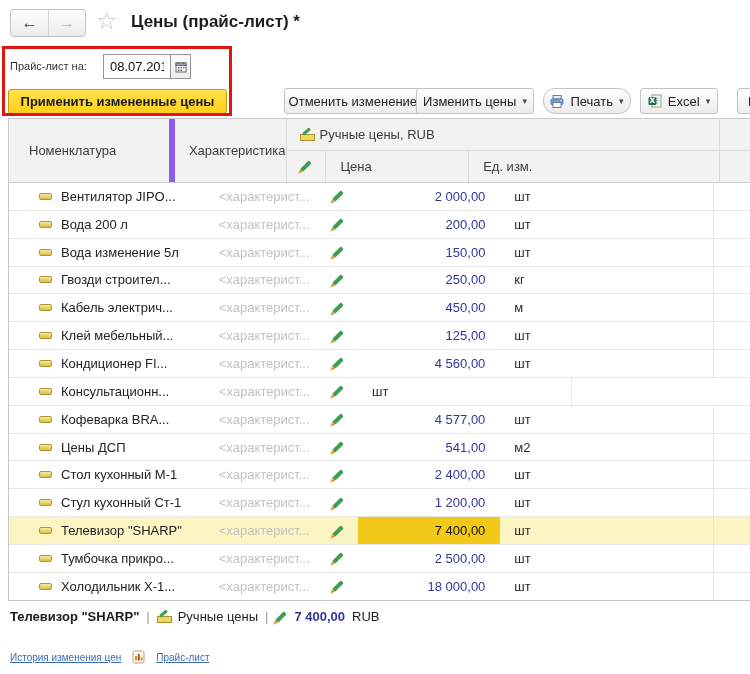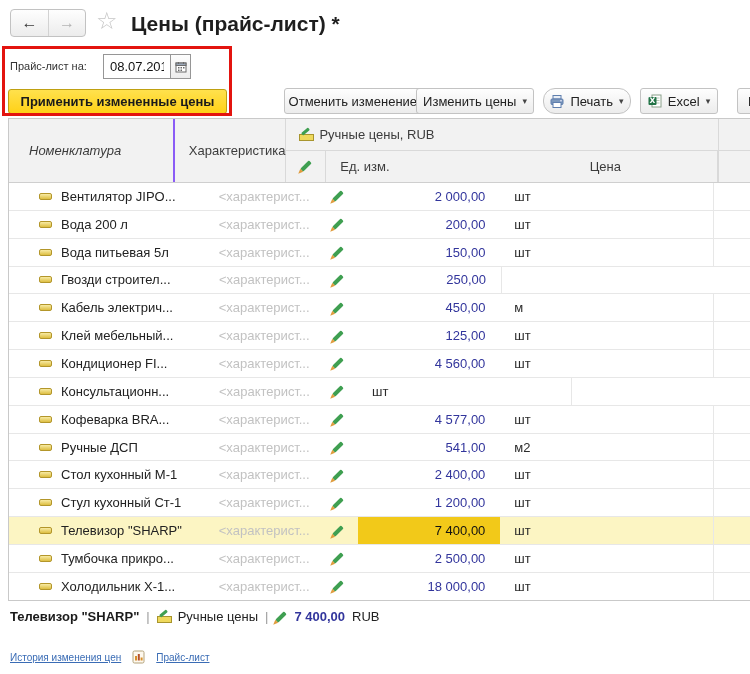--- a/index.html
+++ b/index.html
@@ -8,21 +8,21 @@
 
   
   .topbar { position:absolute; left:0; top:0; width:750px; height:44px; background:#fff; }
   .navgroup { position:absolute; left:10px; top:9px; display:flex; border:1px solid #c2c2c2;
     border-radius:4px; overflow:hidden; background:linear-gradient(#fefefe,#ececec); }
   .navbtn { width:37px; height:26px; display:flex; align-items:center; justify-content:center;
     font-size:16px; cursor:pointer; }
   .navbtn.back { color:#3a3a3a; font-weight:bold; }
   .navbtn.fwd  { color:#b3b3b3; font-weight:bold; border-left:1px solid #d2d2d2; }
   .star { position:absolute; left:96px; top:8px; font-size:24px; color:#c6c6c6; line-height:26px; }
-  .wtitle { position:absolute; left:131px; top:12px; font-size:21px; font-weight:bold; color:#1e1e1e; }
+  .wtitle { position:absolute; left:131px; top:12px; font-size:17px; font-weight:bold; color:#1e1e1e; }
 
   
   .redbox { position:absolute; left:2px; top:46px; width:230px; height:70px;
     border:3px solid #e3140f; z-index:9; pointer-events:none; }
 
   
   .filter-label { position:absolute; left:10px; top:60px; font-size:11px; color:#333; }
   .date-wrap { position:absolute; left:103px; top:54px; display:flex; }
   .date-input { width:67px; height:25px; border:1px solid #969696; border-right:none;
     font-size:13px; padding:0 6px; font-family:"Liberation Sans", sans-serif; color:#111; }
@@ -42,21 +42,21 @@
   .btn-print  { left:543px; width:88px;border-radius:12px; }
   .btn-excel  { left:640px; width:78px; }
   .btn-more   { left:737px; width:40px; justify-content:flex-start; }
   .caret { font-size:9px; color:#444; line-height:1; }
 
   
   .tbl { position:absolute; left:8px; top:118px; width:742px; height:483px;
     border:1px solid #c9c9c9; border-right:none; overflow:hidden; font-size:13px; }
   .hdr { display:flex; height:64px; background:#f2f2f2; border-bottom:1px solid #cfcfcf; }
   .hcell { color:#3c3c3c; display:flex; align-items:center; }
-  .h-nom  { width:196px; border-right:2px solid #8b5cf6; padding-left:20px;font-style:italic; }
+  .h-nom  { width:196px; border-right:6px solid #8b5cf6; padding-left:20px; }
   .h-char { width:113px; border-right:1px solid #d9d9d9; padding-left:14px; }
   .h-right { width:433px; display:flex; flex-direction:column; border-right:1px solid #d9d9d9; }
   .h-group { height:32px; display:flex; align-items:center; gap:6px; padding-left:13px;
     border-bottom:1px solid #d9d9d9; color:#3c3c3c; }
   .h-sub { height:32px; display:flex; }
   .h-pencil { width:40px; border-right:1px solid #d9d9d9; display:flex; align-items:center; justify-content:center; }
   .h-price  { width:143px; border-right:1px solid #d9d9d9; display:flex; align-items:center; padding-left:14px; }
   .h-unit   { width:250px; display:flex; align-items:center; padding-left:14px; }
   .h-extra { width:37px; display:flex; flex-direction:column; }
   .h-extra .eg { height:32px; border-bottom:1px solid #d9d9d9; background:#f2f2f2; }
@@ -174,22 +174,22 @@
     <div class="hcell h-char">Характеристика</div>
     <div class="h-right">
       <div class="h-group">
         <span class="ptype"></span>
         <span>Ручные цены, RUB</span>
       </div>
       <div class="h-sub">
         <div class="h-pencil">
           <span class="pencil"></span>
         </div>
+        <div class="hcell h-price">Цена</div>
         <div class="hcell h-unit">Ед. изм.</div>
-        <div class="hcell h-price">Цена</div>
       </div>
     </div>
     <div class="h-extra">
       <div class="eg"></div>
         <div class="es"></div>
     </div>
   </div>
 
   <div class="tr">
     <div class="td c-nom">
@@ -213,40 +213,41 @@
     <div class="td c-pencil">
         <span class="pencil"></span>
       </div>
     <div class="td c-price">200,00</div>
     <div class="td c-unit">шт</div>
     <div class="td c-extra"></div>
   </div>
   <div class="tr">
     <div class="td c-nom">
         <span class="item-icon"></span>
-        <span class="nom-text">Вода питьевая 5л</span>
+        <span class="nom-text">Вода изменение 5л</span>
       </div>
     <div class="td c-char">&lt;характерист...</div>
     <div class="td c-pencil">
         <span class="pencil"></span>
       </div>
     <div class="td c-price">150,00</div>
     <div class="td c-unit">шт</div>
     <div class="td c-extra"></div>
   </div>
   <div class="tr">
     <div class="td c-nom">
         <span class="item-icon"></span>
         <span class="nom-text">Гвозди строител...</span>
       </div>
     <div class="td c-char">&lt;характерист...</div>
     <div class="td c-pencil">
         <span class="pencil"></span>
       </div>
     <div class="td c-price">250,00</div>
+    <div class="td c-unit">кг</div>
     <div class="td c-extra"></div>
   </div>
   <div class="tr">
     <div class="td c-nom">
         <span class="item-icon"></span>
         <span class="nom-text">Кабель электрич...</span>
       </div>
     <div class="td c-char">&lt;характерист...</div>
     <div class="td c-pencil">
         <span class="pencil"></span>
@@ -302,21 +303,21 @@
     <div class="td c-pencil">
         <span class="pencil"></span>
       </div>
     <div class="td c-price">4 577,00</div>
     <div class="td c-unit">шт</div>
     <div class="td c-extra"></div>
   </div>
   <div class="tr">
     <div class="td c-nom">
         <span class="item-icon"></span>
-        <span class="nom-text">Ручные ДСП</span>
+        <span class="nom-text">Цены ДСП</span>
       </div>
     <div class="td c-char">&lt;характерист...</div>
     <div class="td c-pencil">
         <span class="pencil"></span>
       </div>
     <div class="td c-price">541,00</div>
     <div class="td c-unit">м2</div>
     <div class="td c-extra"></div>
   </div>
   <div class="tr">

